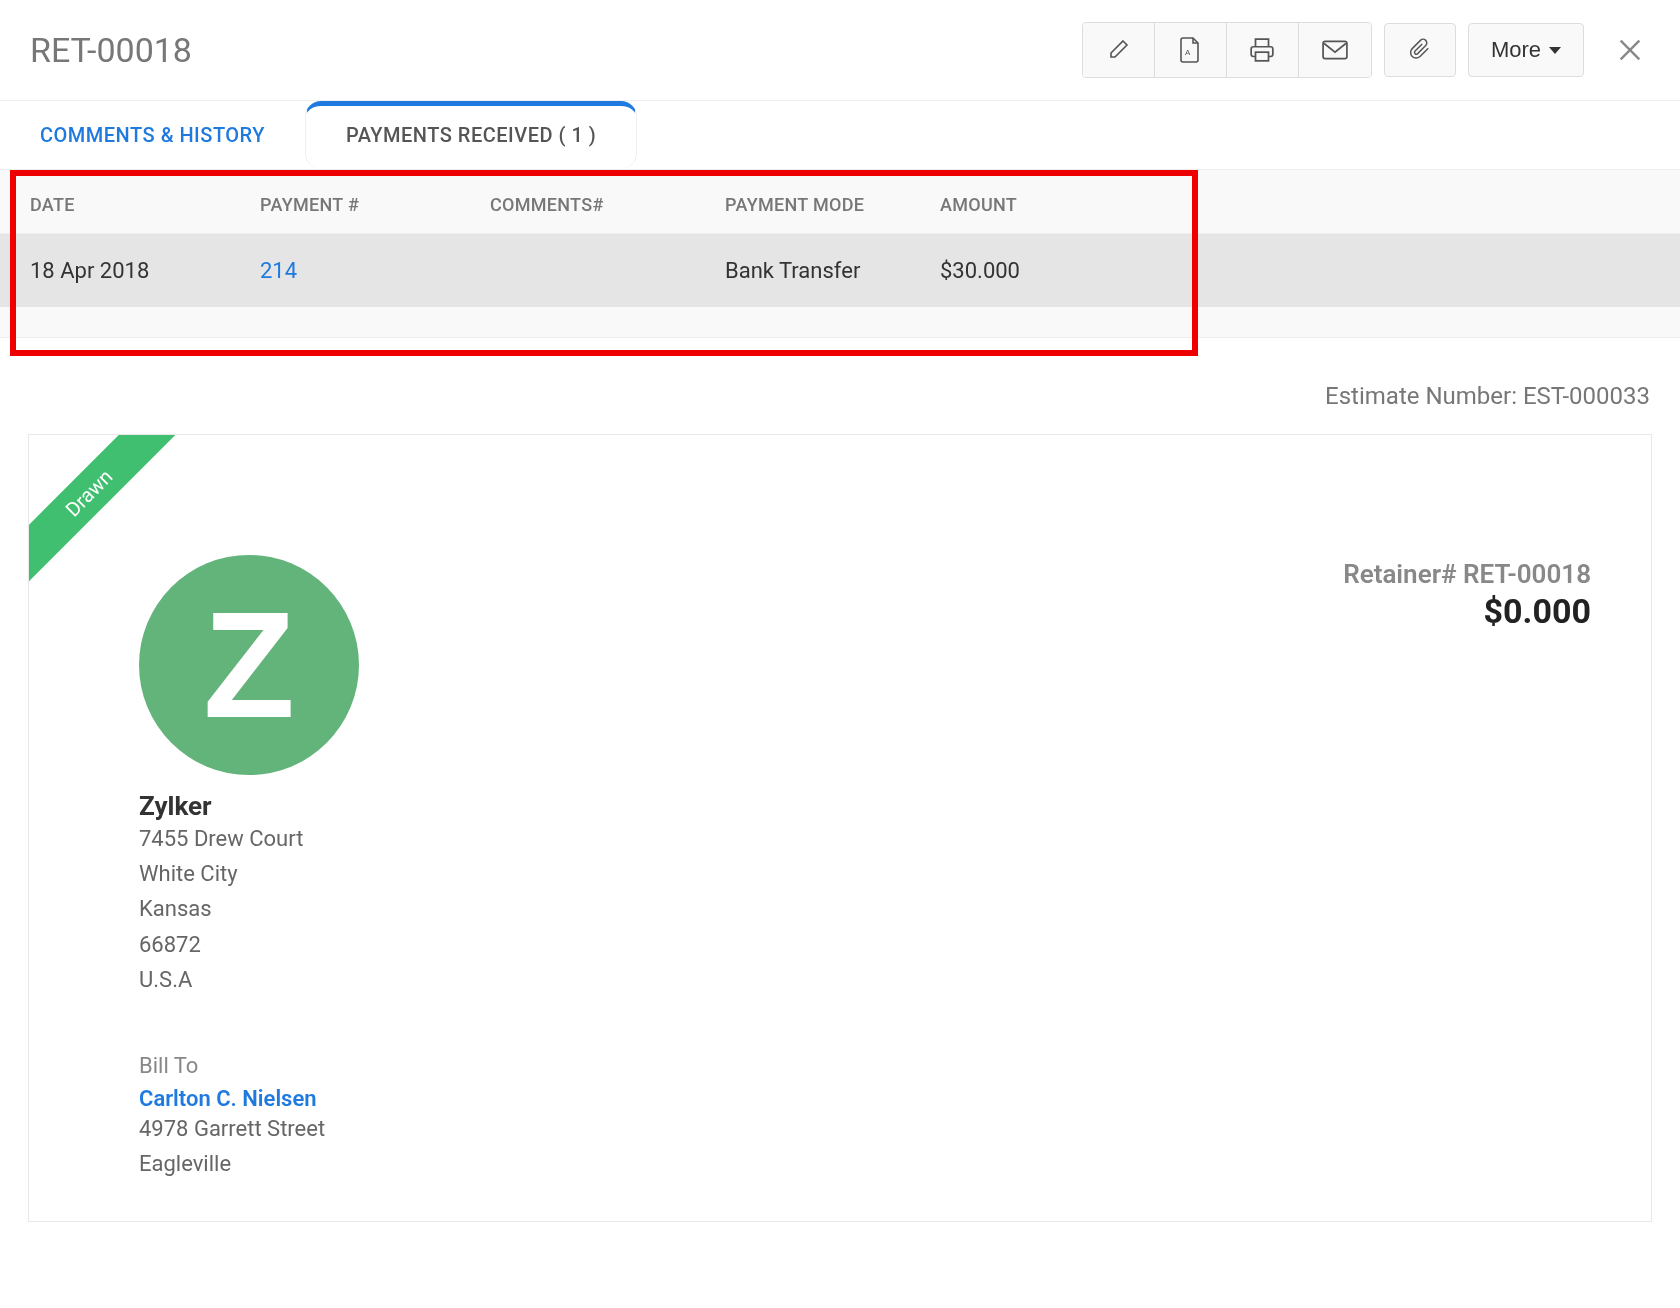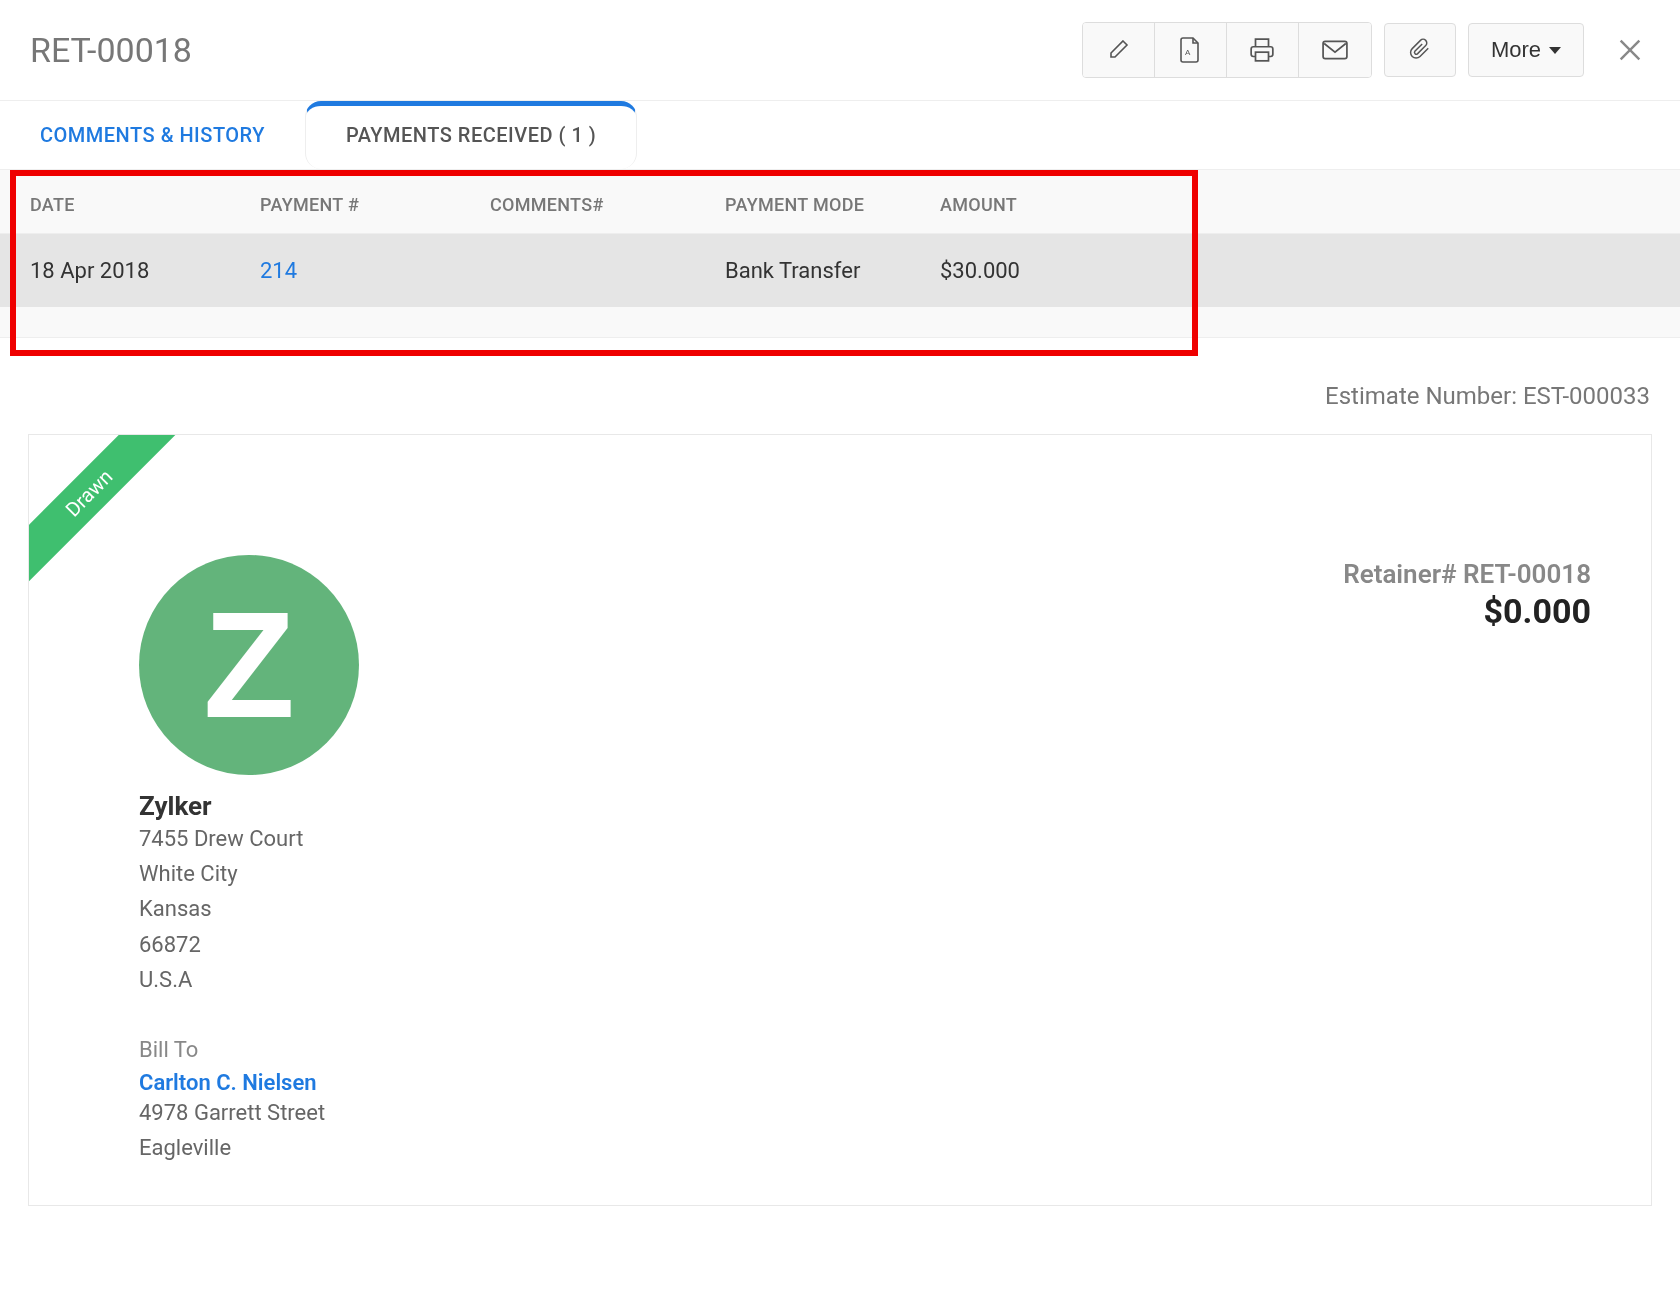--- a/index.html
+++ b/index.html
@@ -207,21 +207,21 @@
       margin-top: 6px;
     }
     .company-line {
       font-size: 22px;
       color: #666;
       line-height: 1.6;
     }
     .bill-to-label {
       font-size: 22px;
       color: #888;
-      margin-top: 40px;
+      margin-top: 56px;
       margin-bottom: 8px;
     }
     .bill-to-name {
       font-size: 22px;
       color: #1F7AE0;
       font-weight: 600;
       cursor: pointer;
     }
     .invoice-right {
       text-align: right;

